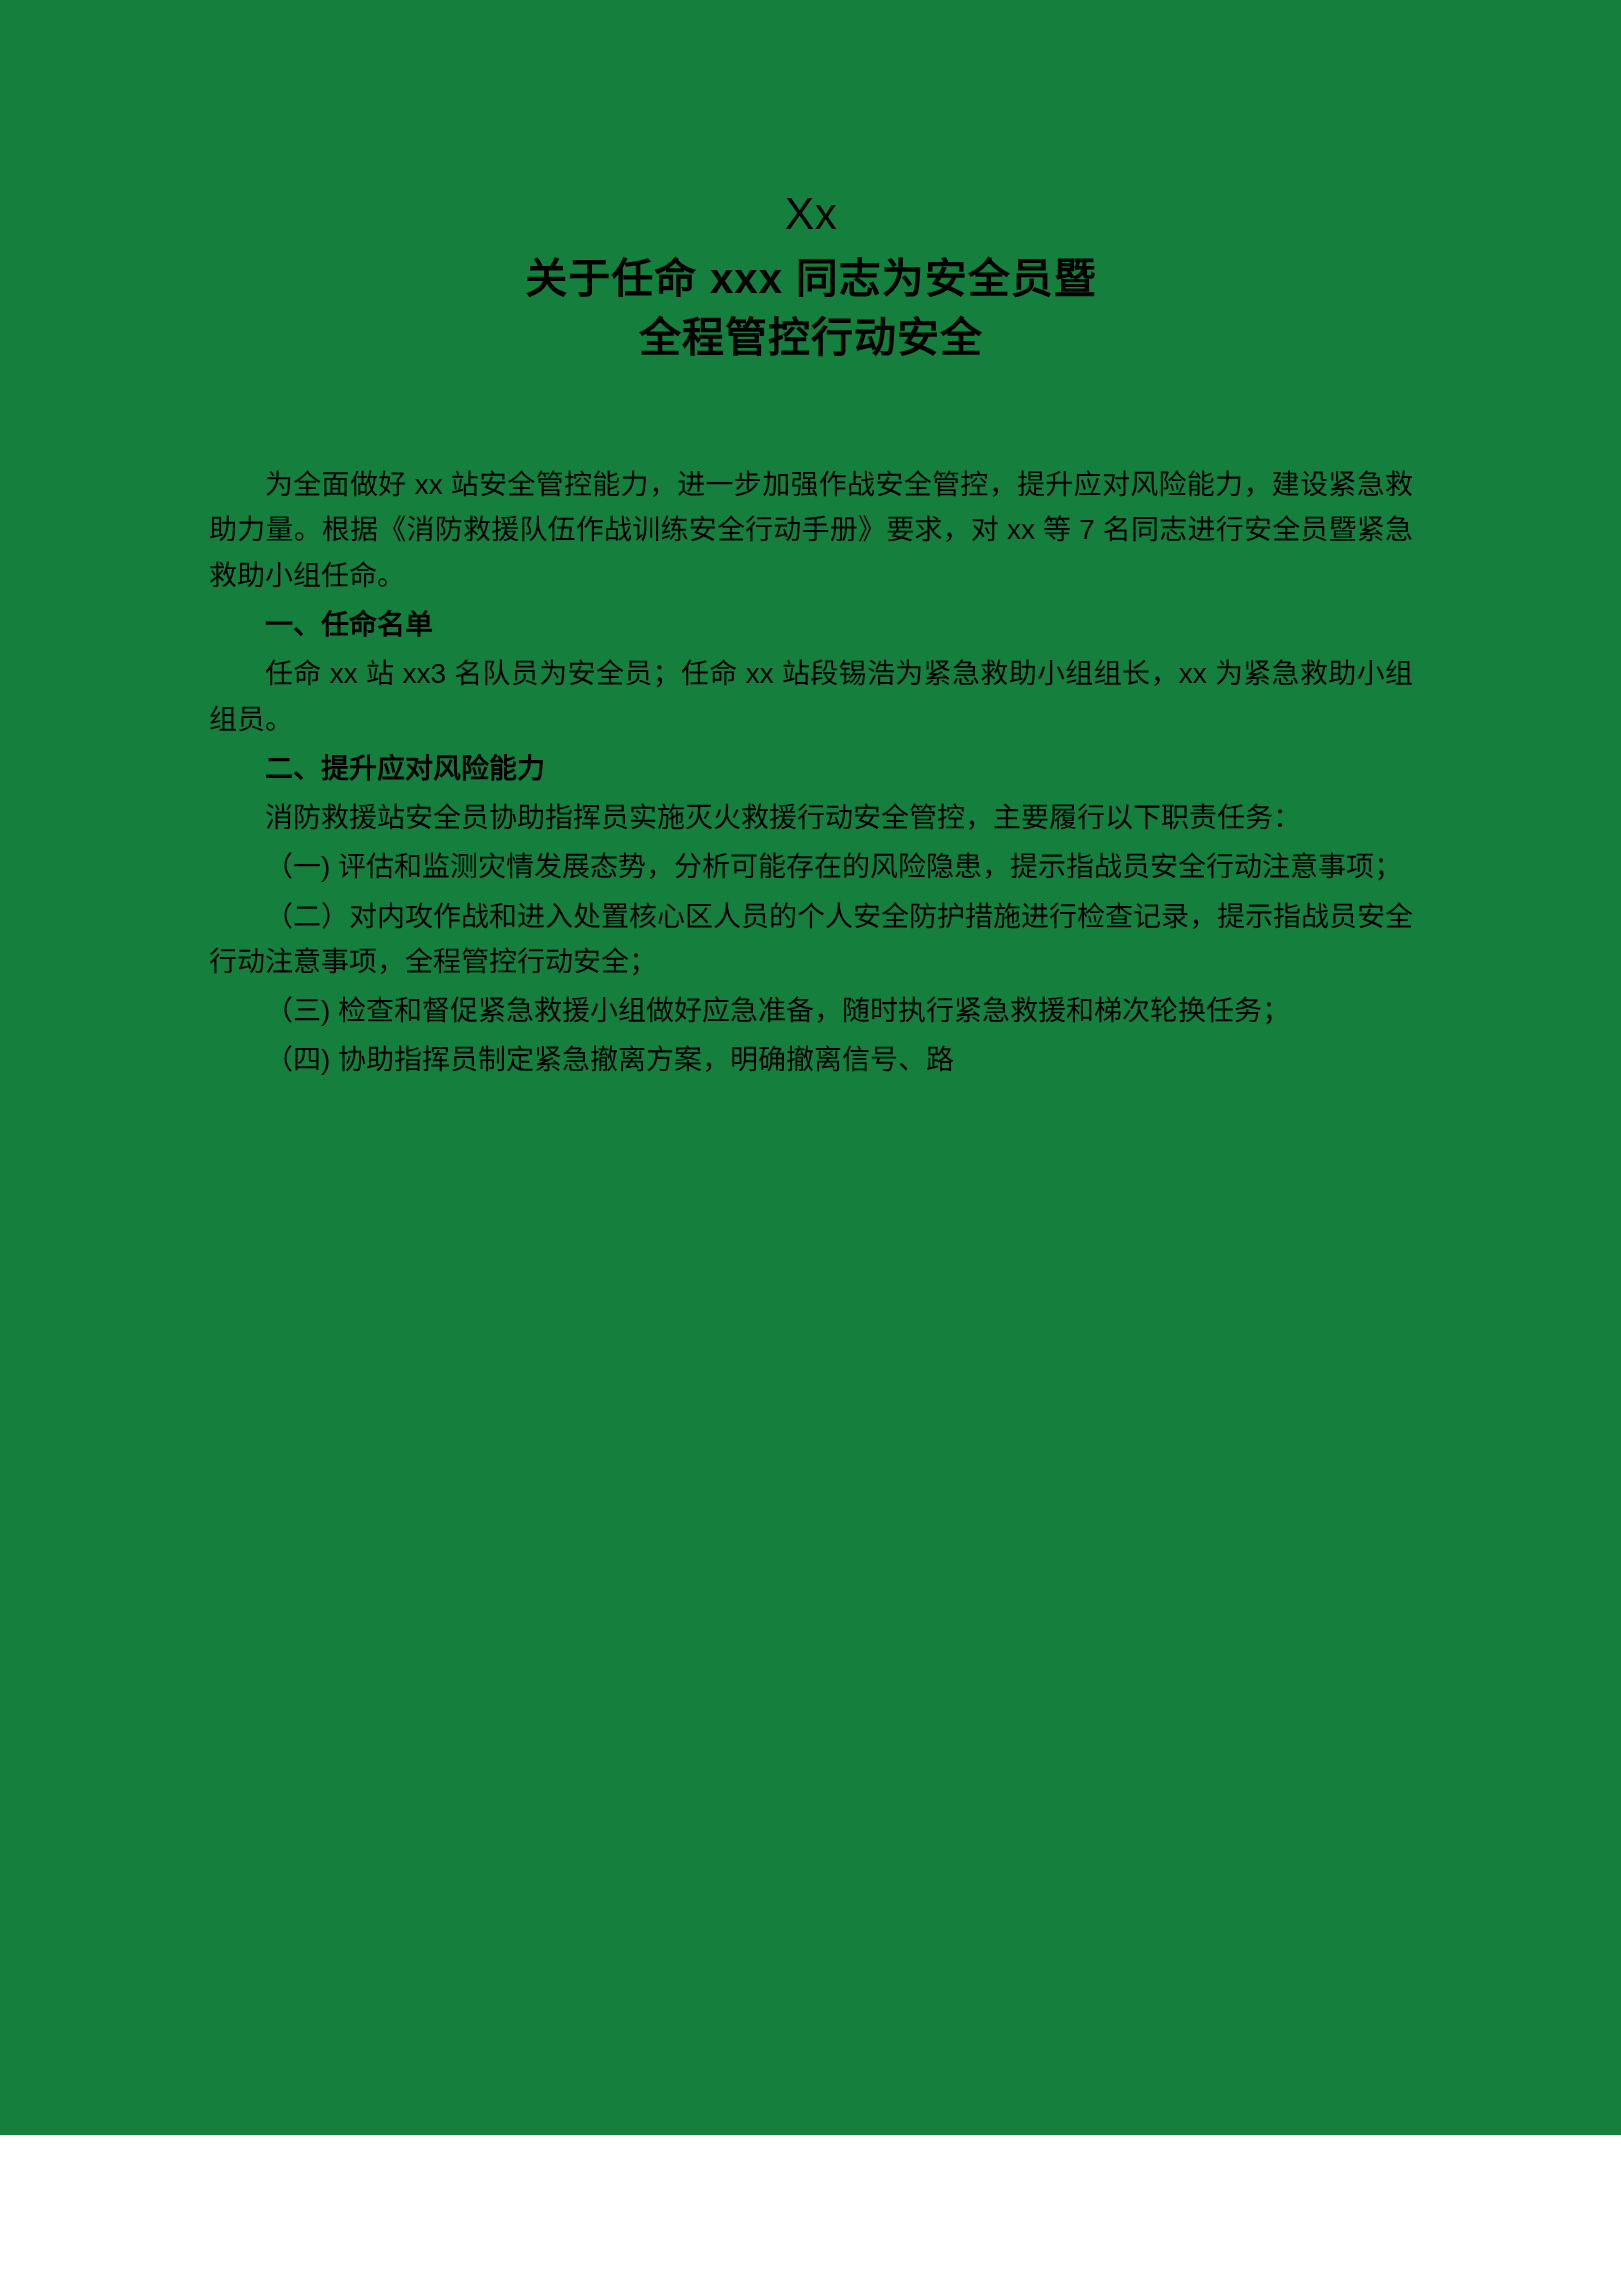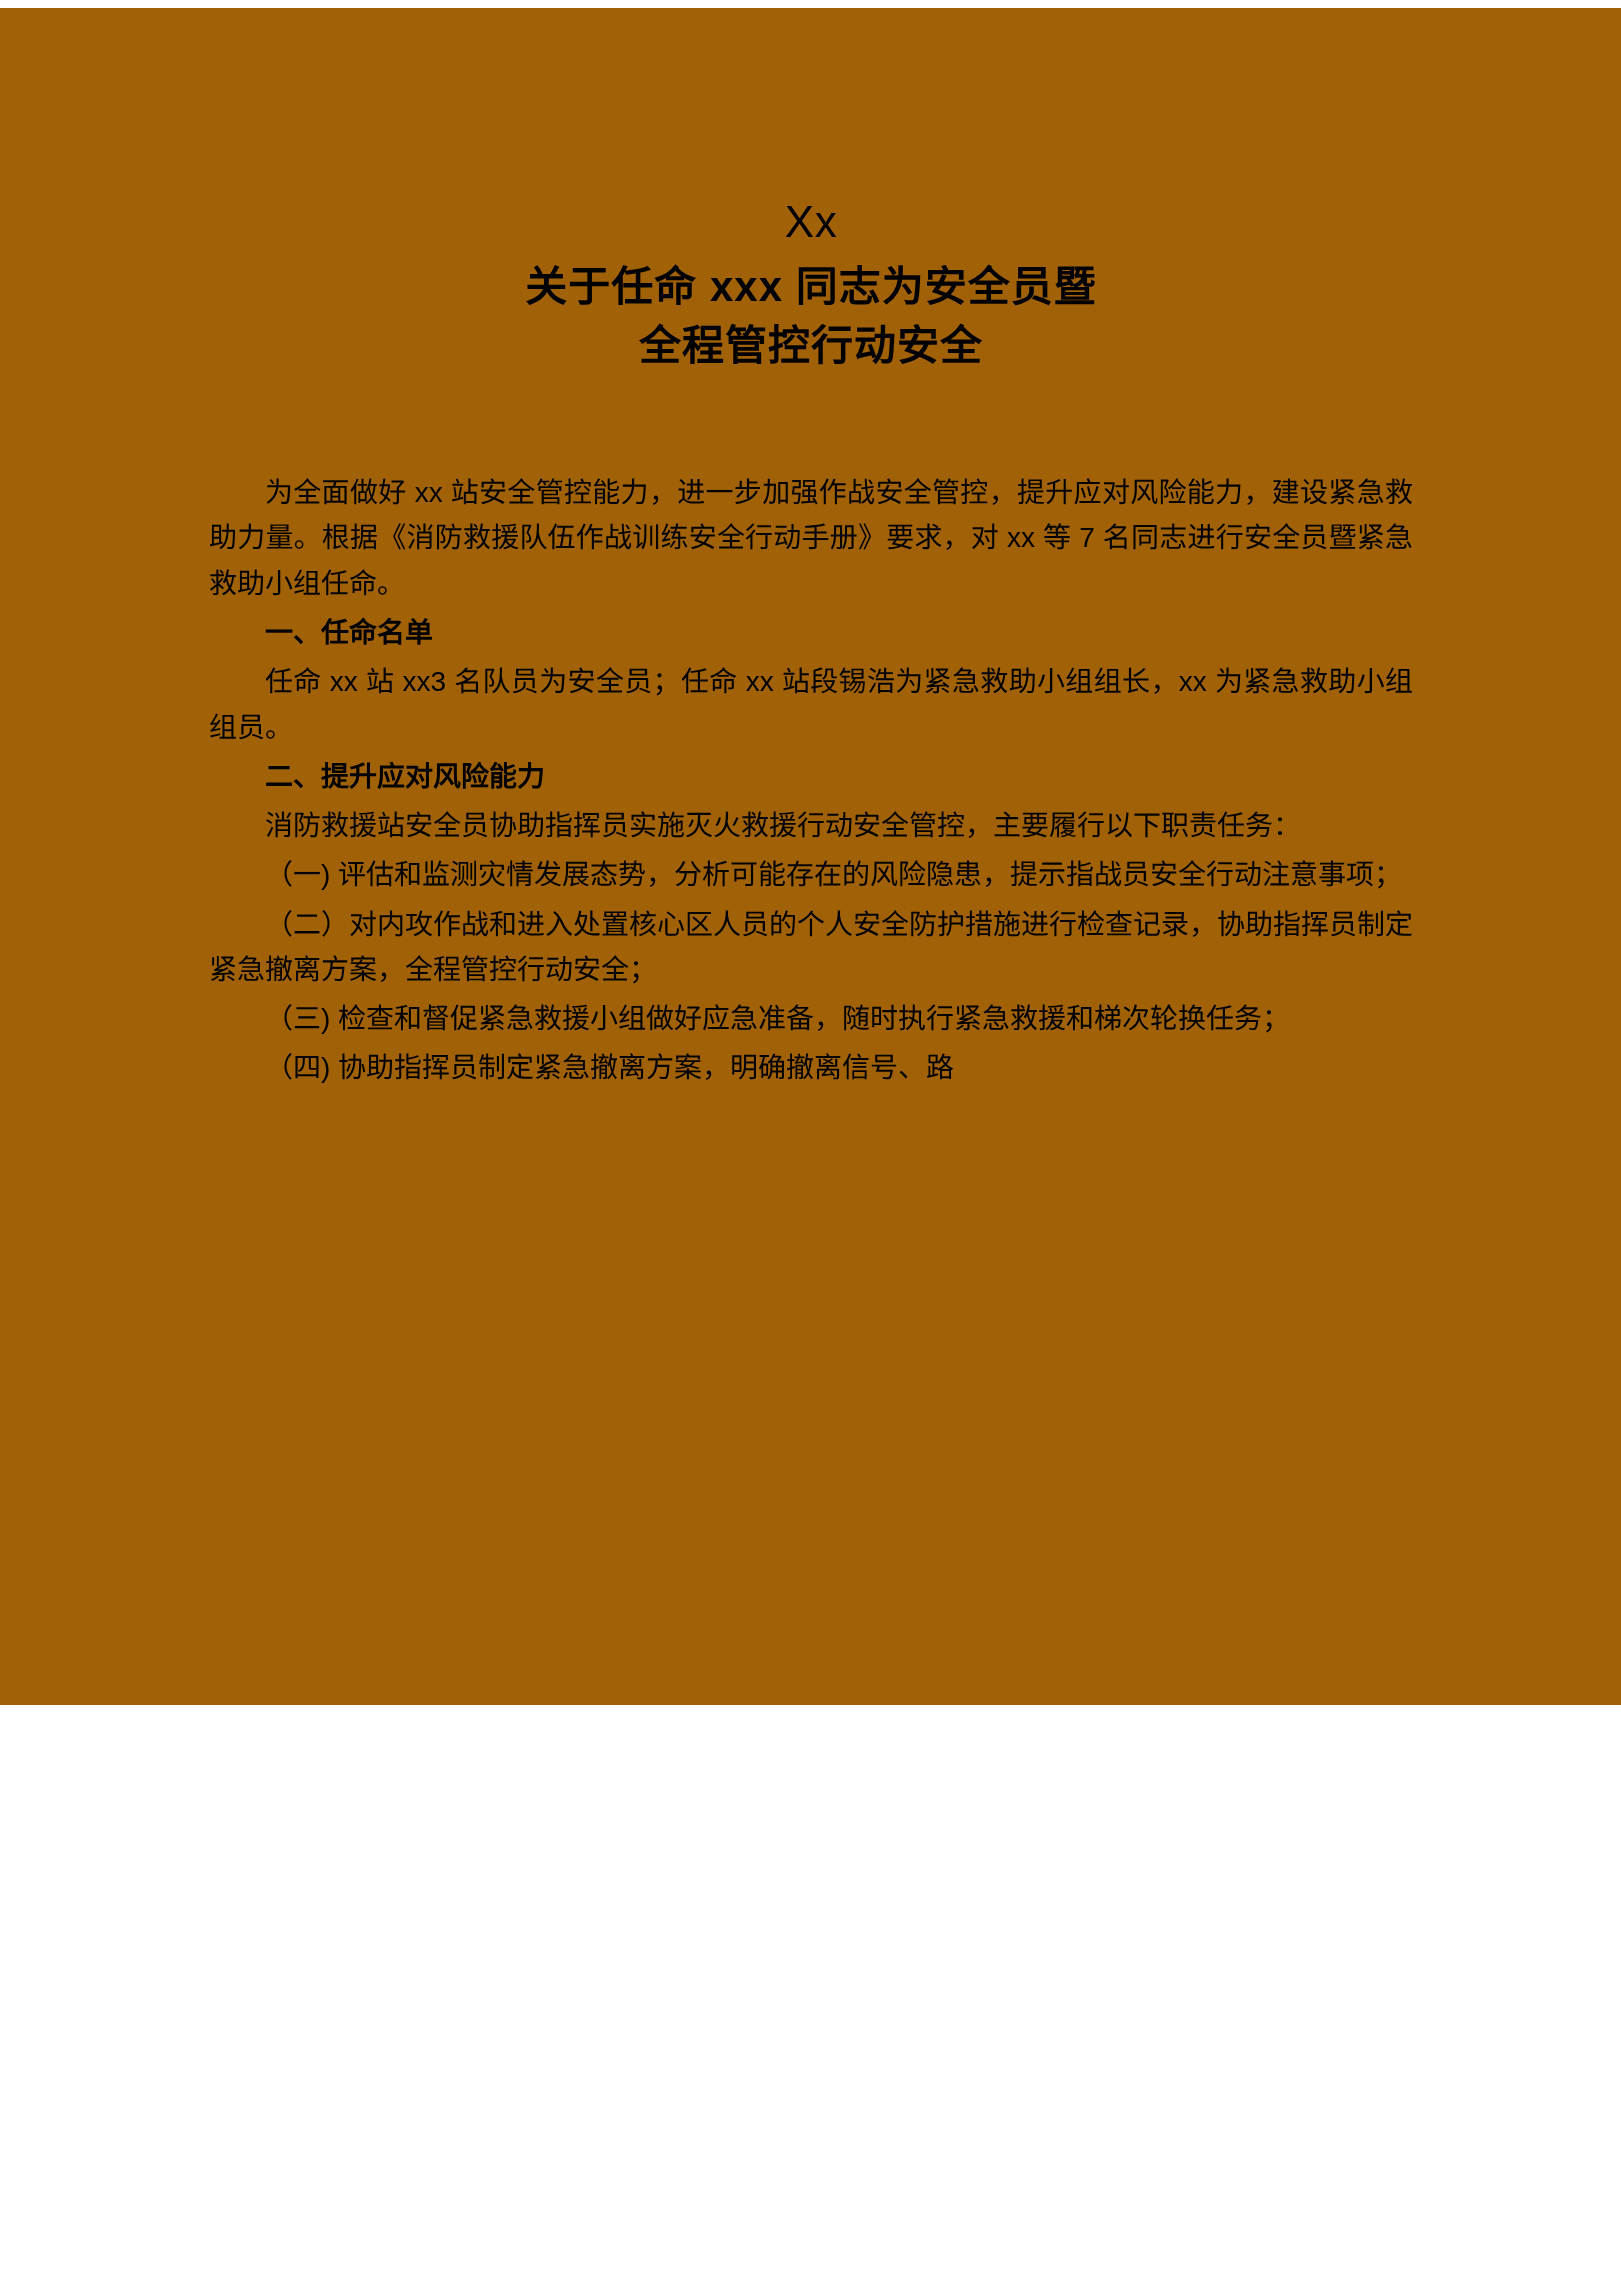--- a/index.html
+++ b/index.html
@@ -4,23 +4,23 @@
 <title>document</title>
 <style>
   html, body {
     margin: 0;
     padding: 0;
     background: #ffffff;
   }
   .page {
     position: relative;
     width: 1621px;
-    height: 1697px;
-    margin: 8px auto;
-    background: #a16207;
+    height: 2135px;
+    margin: 0 auto;
+    background: #15803d;
     box-sizing: border-box;
     overflow: hidden;
     font-family: "Liberation Sans", "DejaVu Sans", sans-serif;
     color: #000000;
   }
   .content {
     position: absolute;
     left: 209px;
     top: 186px;
     width: 1204px;
@@ -73,20 +73,20 @@
       <div class="title-main">全程管控行动安全</div>
     </div>
 
     <div class="body-block">
       <p class="para">为全面做好 xx 站安全管控能力，进一步加强作战安全管控，提升应对风险能力，建设紧急救助力量。根据《消防救援队伍作战训练安全行动手册》要求，对 xx 等 7 名同志进行安全员暨紧急救助小组任命。</p>
       <p class="para heading">一、任命名单</p>
       <p class="para">任命 xx 站 xx3 名队员为安全员；任命 xx 站段锡浩为紧急救助小组组长，xx 为紧急救助小组组员。</p>
       <p class="para heading">二、提升应对风险能力</p>
       <p class="para">消防救援站安全员协助指挥员实施灭火救援行动安全管控，主要履行以下职责任务：</p>
       <p class="para sub">（一) 评估和监测灾情发展态势，分析可能存在的风险隐患，提示指战员安全行动注意事项；</p>
-      <p class="para sub">（二）对内攻作战和进入处置核心区人员的个人安全防护措施进行检查记录，协助指挥员制定紧急撤离方案，全程管控行动安全；</p>
+      <p class="para sub">（二）对内攻作战和进入处置核心区人员的个人安全防护措施进行检查记录，提示指战员安全行动注意事项，全程管控行动安全；</p>
       <p class="para sub">（三) 检查和督促紧急救援小组做好应急准备，随时执行紧急救援和梯次轮换任务；</p>
       <p class="para sub">（四) 协助指挥员制定紧急撤离方案，明确撤离信号、路</p>
     </div>
 
   </div>
 </div>
 
 
 </body></html>

